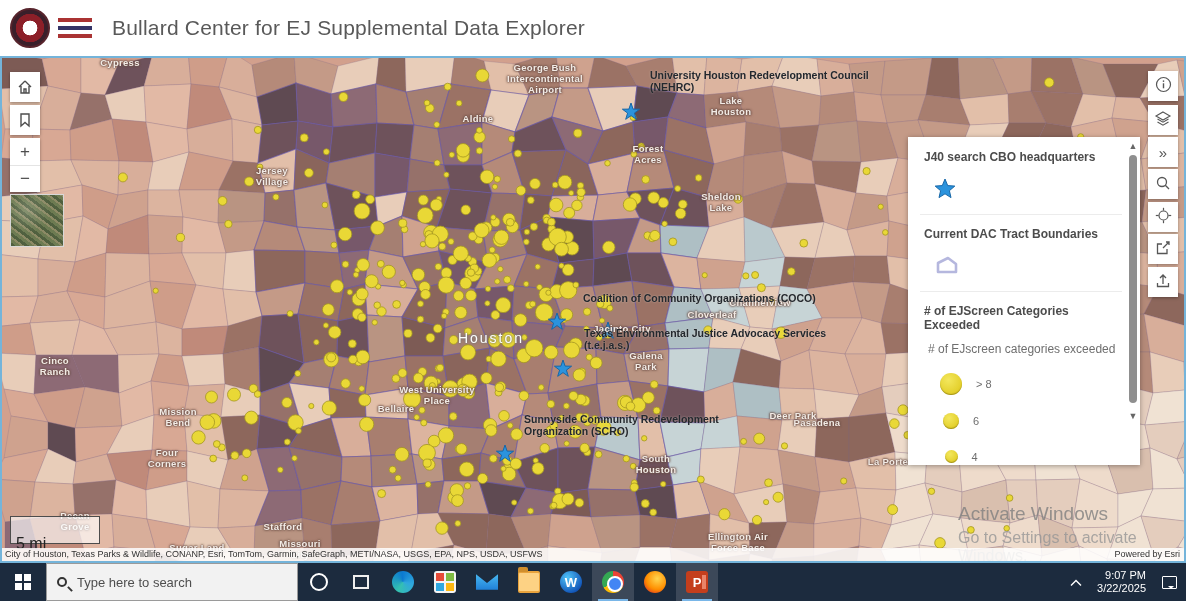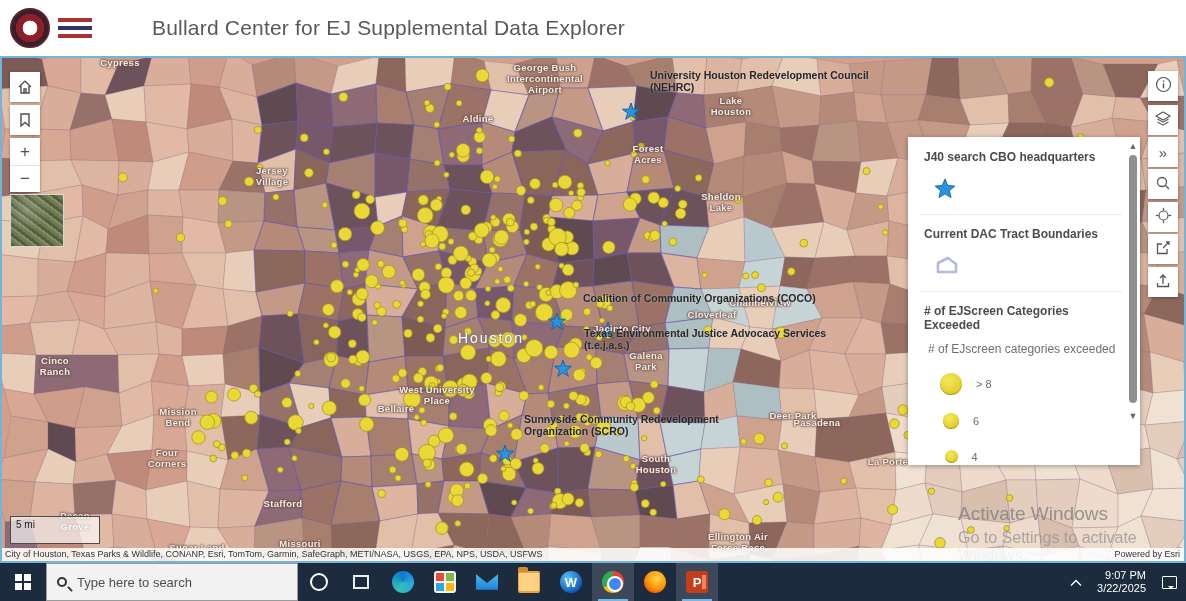--- a/index.html
+++ b/index.html
@@ -1,19 +1,19 @@
 <!DOCTYPE html>
 <html><head>
 <meta charset="utf-8">
 <style>
   * { margin:0; padding:0; box-sizing:border-box; }
   html,body { width:1186px; height:601px; overflow:hidden; font-family:"Liberation Sans",sans-serif; background:#fff; }
 
   
-  .header { height:56px; display:flex; align-items:center; padding-left:10px; background:#fff;gap:40px; }
+  .header { height:56px; display:flex; align-items:center; padding-left:10px; background:#fff; }
   .logo { width:40px; height:40px; border-radius:50%; background:radial-gradient(circle at 50% 50%, #fff 0 28%, #8c1f28 30% 55%, #3a1f2a 57% 100%); border:2px solid #57242c; position:relative; }
   .logo:after { content:""; position:absolute; left:46px; top:8px; width:34px; height:4px; background:#a33; box-shadow:0 8px 0 #336,0 16px 0 #a33; }
   .app-title { margin-left:62px; font-size:21px; color:#595959; letter-spacing:.2px; }
 
   
   .map-wrap { position:relative; width:1186px; height:507px; border:2px solid #74b4da; background:#d2a08d; overflow:hidden; }
   #map-svg { position:absolute; left:0; top:0; }
   .map-label { position:absolute; white-space:pre-line; transform:translateX(-50%); text-align:center; pointer-events:none; }
   .lab-place { font-size:9.5px; color:#f3ece6; text-shadow:0 0 2px #6c5048,0 0 2px #6c5048,0 0 3px #6c5048; font-weight:bold; letter-spacing:.3px; }
   .lab-city { font-size:14px; color:#fdfdfd; text-shadow:0 0 2px #777,0 0 3px #777; letter-spacing:2px; }
@@ -41,21 +41,21 @@
   .lg-sym { margin:4px 0 14px 10px; height:24px; display:flex; align-items:center; }
   .lg-div { border-top:1px solid #ececec; margin:10px 0 12px -4px; }
   .lg-row { display:flex; align-items:center; margin-left:16px; }
   .lg-dot { border-radius:50%; background:radial-gradient(circle at 38% 32%, #f3e75d, #e3cf2a 70%); box-shadow:inset 0 -1px 1px rgba(120,105,10,.6); flex:0 0 auto; }
   .lg-lbl { color:#6e6e6e; font-size:11px; margin-left:14px; }
   .lg-scroll { position:absolute; right:2px; top:4px; bottom:4px; width:10px; }
   .lg-thumb { position:absolute; left:1px; top:14px; width:8px; height:248px; background:#8f8f8f; border-radius:4px; }
   .lg-arrow { position:absolute; left:0; width:10px; height:10px; font-size:9px; color:#666; text-align:center; line-height:10px; cursor:pointer; }
 
   
-  .scalebar { position:absolute; left:8px; bottom:17px; width:90px; height:28px; background:rgba(255,255,255,.65); border:1px solid #4c4c4c; font-size:10px; color:#222; padding:2px 0 0 5px; }
+  .scalebar { position:absolute; left:8px; bottom:17px; width:90px; height:28px; background:rgba(255,255,255,.65); border:1px solid #4c4c4c; font-size:16px; color:#222; padding:18px 0 0 5px; }
   .attrib { position:absolute; left:0; right:0; bottom:0; height:13px; background:rgba(255,255,255,.85); font-size:9px; color:#323232; padding:1px 0 0 3px; white-space:nowrap; }
   .powered { position:absolute; right:4px; top:1px; font-size:9px; color:#323232; }
 
   .watermark { position:absolute; left:956px; top:445px; color:rgba(128,128,128,.8); pointer-events:none; }
   .wm1 { font-size:19px; }
   .wm2 { font-size:16px; color:rgba(150,150,150,.8); margin-top:4px; }
 
   
   .taskbar { position:relative; height:38px; background:#1c2b3e; display:flex; align-items:stretch; }
   .tb-start { width:46px; display:flex; align-items:center; justify-content:center; cursor:pointer; }
@@ -1090,21 +1090,21 @@
 Place</div>
       <div class="map-label lab-place" style="left: 394px; top: 345px;">Bellaire</div>
       <div class="map-label lab-place" style="left: 53px; top: 297px;">Cinco
 Ranch</div>
       <div class="map-label lab-place" style="left: 176px; top: 348px;">Mission
 Bend</div>
       <div class="map-label lab-place" style="left: 165px; top: 389px;">Four
 Corners</div>
       <div class="map-label lab-place" style="left: 73px; top: 452px;">Pecan
 Grove</div>
-      <div class="map-label lab-place" style="left: 281px; top: 440px;">Stafford</div>
+      <div class="map-label lab-place" style="left: 281px; top: 463px;">Stafford</div>
       <div class="map-label lab-place" style="left: 195px; top: 484px;">Sugar Land</div>
       <div class="map-label lab-place" style="left: 298px; top: 480px;">Missouri
 City</div>
       <div class="map-label lab-place" style="left: 815px; top: 359px;">Pasadena</div>
       <div class="map-label lab-place" style="left: 779px; top: 352px; padding-left: 24px;">Deer Park</div>
       <div class="map-label lab-place" style="left: 654px; top: 395px;">South
 Houston</div>
       <div class="map-label lab-place" style="left: 886px; top: 398px;">La Porte</div>
       <div class="map-label lab-place" style="left: 736px; top: 473px;">Ellington Air
 Force Base</div>

